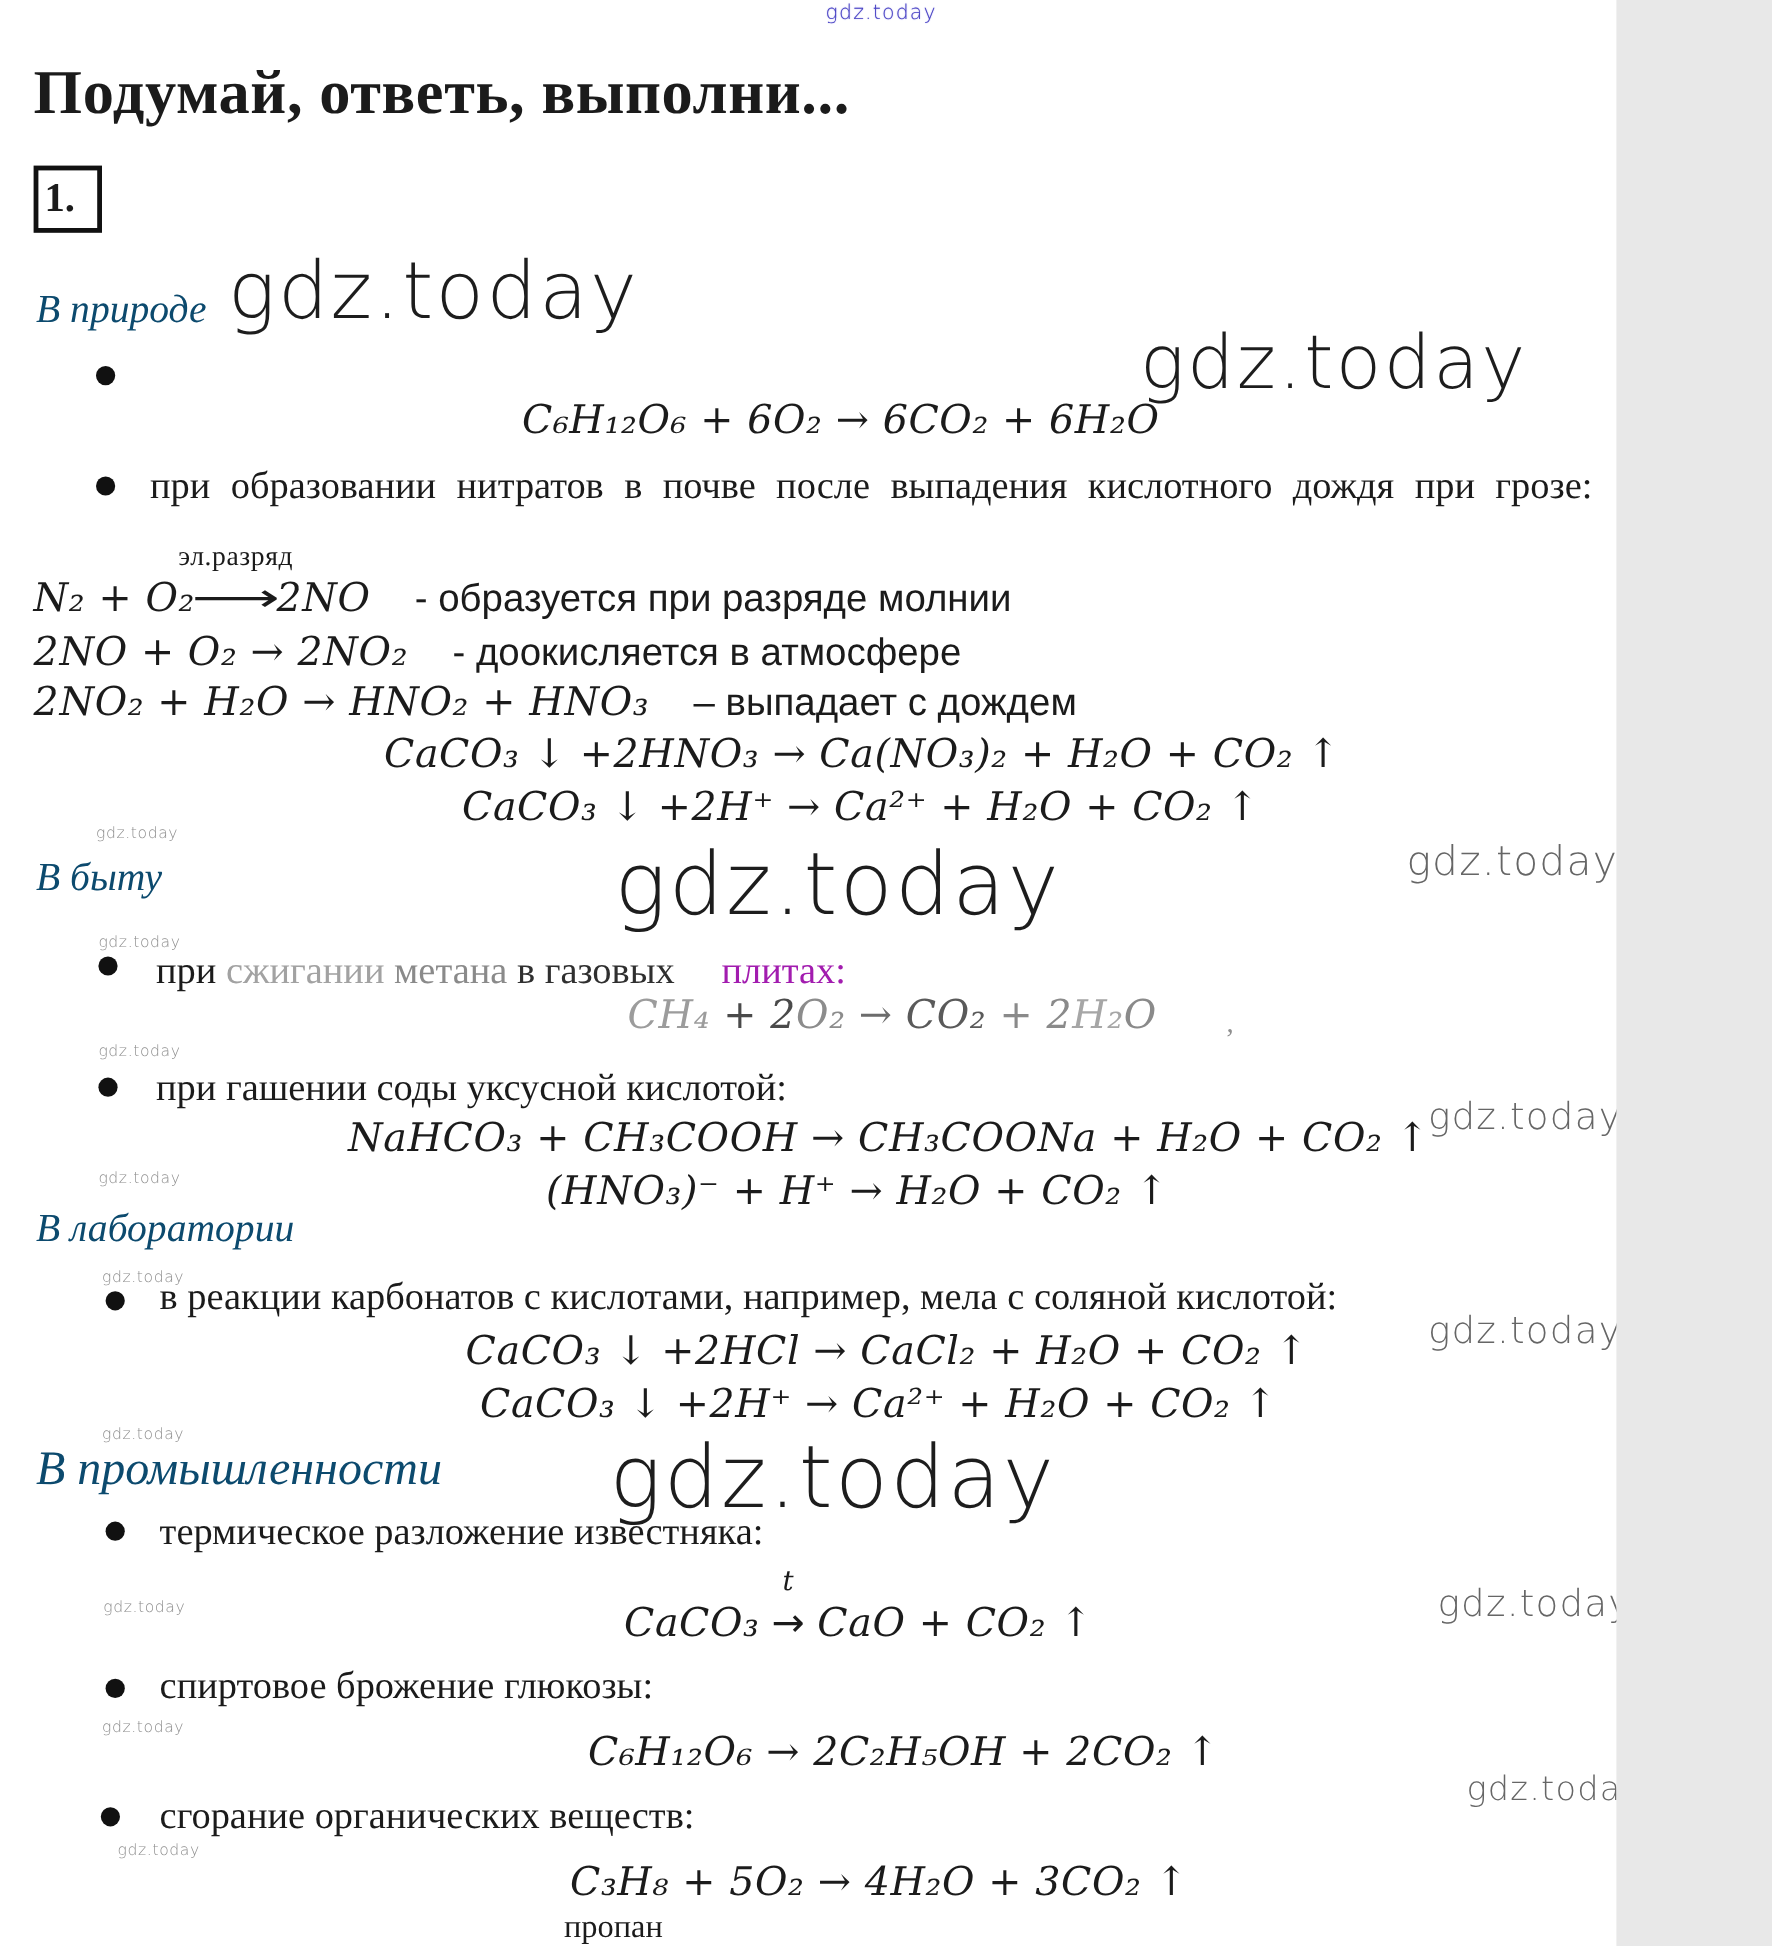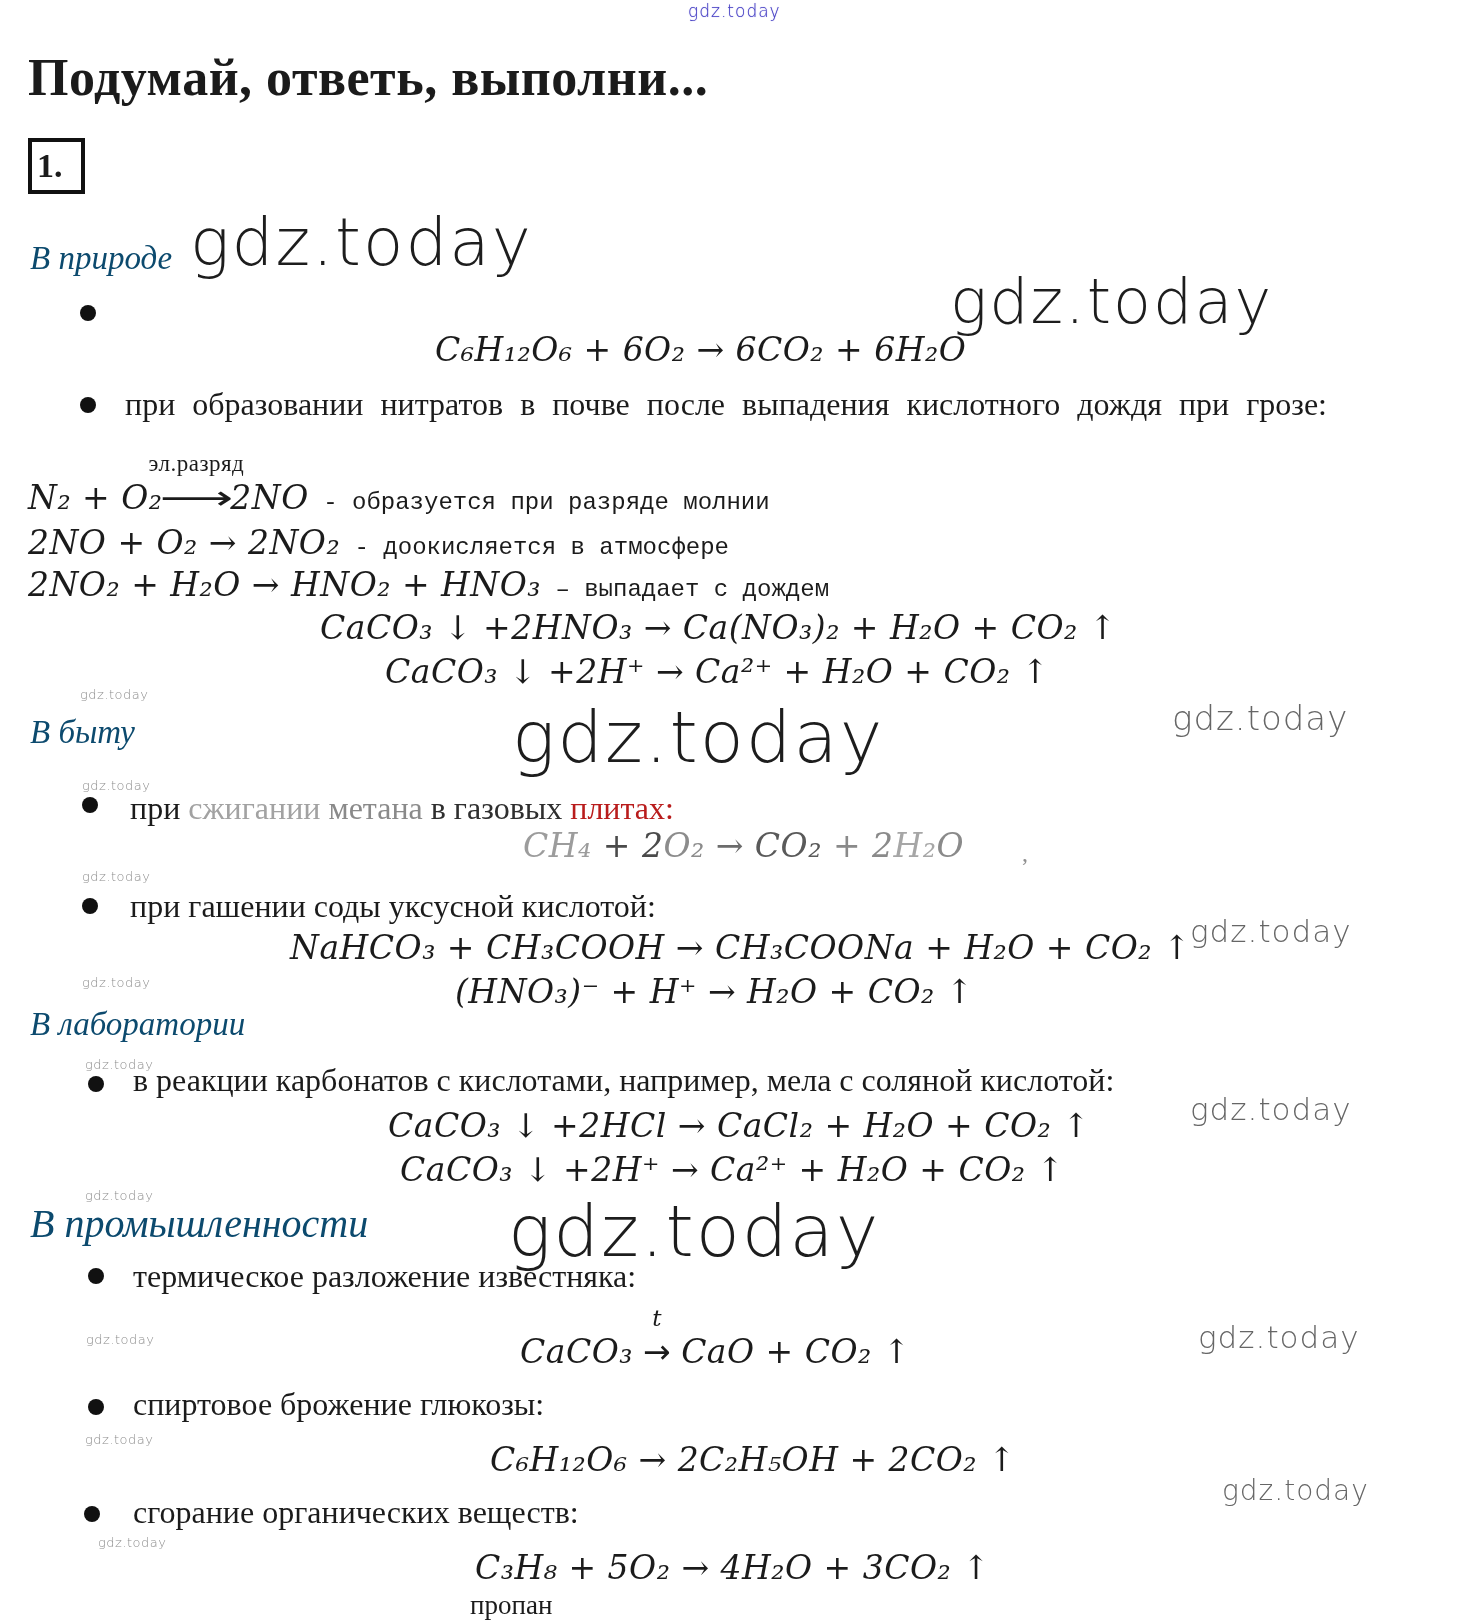--- a/index.html
+++ b/index.html
@@ -1,26 +1,26 @@
 <!DOCTYPE html>
 <html><head>
 <meta charset="utf-8">
 <style>
   html,body{margin:0;padding:0;background:#e8e8e8;}
-  #page{position:relative;width:1477px;height:1622px;background:#ffffff;overflow:hidden;
+  #page{position:relative;width:1347px;height:1622px;background:#ffffff;overflow:hidden;
         font-family:"Liberation Serif",serif;color:#1b1b1b;}
   .abs{position:absolute;white-space:nowrap;}
   .title{font-size:52px;font-weight:bold;letter-spacing:0.5px;}
   .taskbox{width:44px;height:48px;border:4px solid #111;display:flex;align-items:center;
            justify-content:flex-start;padding-left:5px;font-size:34px;font-weight:bold;}
   .section{font-size:33px;font-style:italic;color:#0c4a6e;}
   .btxt{font-size:32px;}
   .dot{width:16px;height:16px;border-radius:50%;background:#111;}
   .math{font-size:33px;font-style:italic;font-family:"DejaVu Serif",serif;letter-spacing:0.5px;}
-  .note{font-size:24px;font-style:normal;font-family:Liberation Mono, monospace;letter-spacing:0;}
+  .note{font-size:32px;font-style:normal;font-family:Liberation Sans, sans-serif;letter-spacing:0;margin-left:28px;}
   .para{white-space:normal;width:1292px;text-align:justify;line-height:47px;word-spacing:9px;}
   .oa{display:inline-block;position:relative;margin:0 10px;}
   .oa .lbl{position:absolute;left:50%;transform:translateX(-50%);top:-27px;font-size:23px;
            font-style:normal;font-family:"Liberation Serif",serif;white-space:nowrap;}
   .oa .lbl.it{font-style:italic;font-family:"DejaVu Serif",serif;}
   .oa .arr{font-style:normal;font-family:"DejaVu Sans",sans-serif;font-size:33px;display:inline-block;}
   .oa .arr.long{transform:scaleX(1.55);transform-origin:center;}
   .wm{font-family:"DejaVu Sans",sans-serif;font-weight:300;color:#222;line-height:1.1;}
   .wm-big{font-size:66px;letter-spacing:2px;color:#1d1d1d;}
   .wm-med{font-size:31px;color:#666;letter-spacing:1px;}
@@ -81,21 +81,21 @@
     <span>2NO₂ + H₂O → HNO₂ + HNO₃</span><span class="note"> – выпадает с дождем</span>
   </div>
 
   <div class="abs math" style="left:320px;top:608px;">CaCO₃ ↓ +2HNO₃ → Ca(NO₃)₂ + H₂O + CO₂ ↑</div>
   <div class="abs math" style="left:385px;top:652px;">CaCO₃ ↓ +2H⁺ → Ca²⁺ + H₂O + CO₂ ↑</div>
 
   <div class="abs section" style="left:30px;top:714px;">В быту</div>
 
   <div class="abs dot" style="left:82px;top:797px;"></div>
   <div class="abs btxt" style="left:130px;top:790px;">
-    <span style="color: rgb(27, 27, 27);">при </span><span style="color: rgb(162, 162, 162);">сжигании </span><span style="color: rgb(138, 138, 138);">метана </span><span style="color: rgb(47, 47, 47);">в газовых </span><span style="color: #b91c1c;">плитах:</span>
+    <span style="color: rgb(27, 27, 27);">при </span><span style="color: rgb(162, 162, 162);">сжигании </span><span style="color: rgb(138, 138, 138);">метана </span><span style="color: rgb(47, 47, 47);">в газовых </span><span style="color: #a21caf; margin-left: 31px;">плитах:</span>
   </div>
 
   <div class="abs math" style="left:523px;top:826px;">
     <span style="color: rgb(156, 156, 156);">CH₄</span><span style="color: rgb(74, 74, 74);"> + 2</span><span style="color: rgb(140, 140, 140);">O₂</span><span style="color: rgb(108, 108, 108);"> → </span><span style="color: rgb(90, 90, 90);">CO₂</span><span style="color: rgb(138, 138, 138);"> + 2</span><span style="color: rgb(166, 166, 166);">H₂</span><span style="color: rgb(138, 138, 138);">O</span>
   </div>
   <div class="abs stray" style="left:1022px;top:840px;">,</div>
 
   <div class="abs dot" style="left:82px;top:898px;"></div>
   <div class="abs btxt" style="left:130px;top:888px;">при гашении соды уксусной кислотой:</div>
   <div class="abs math" style="left:290px;top:928px;">NaHCO₃ + CH₃COOH → CH₃COONa + H₂O + CO₂ ↑</div>

